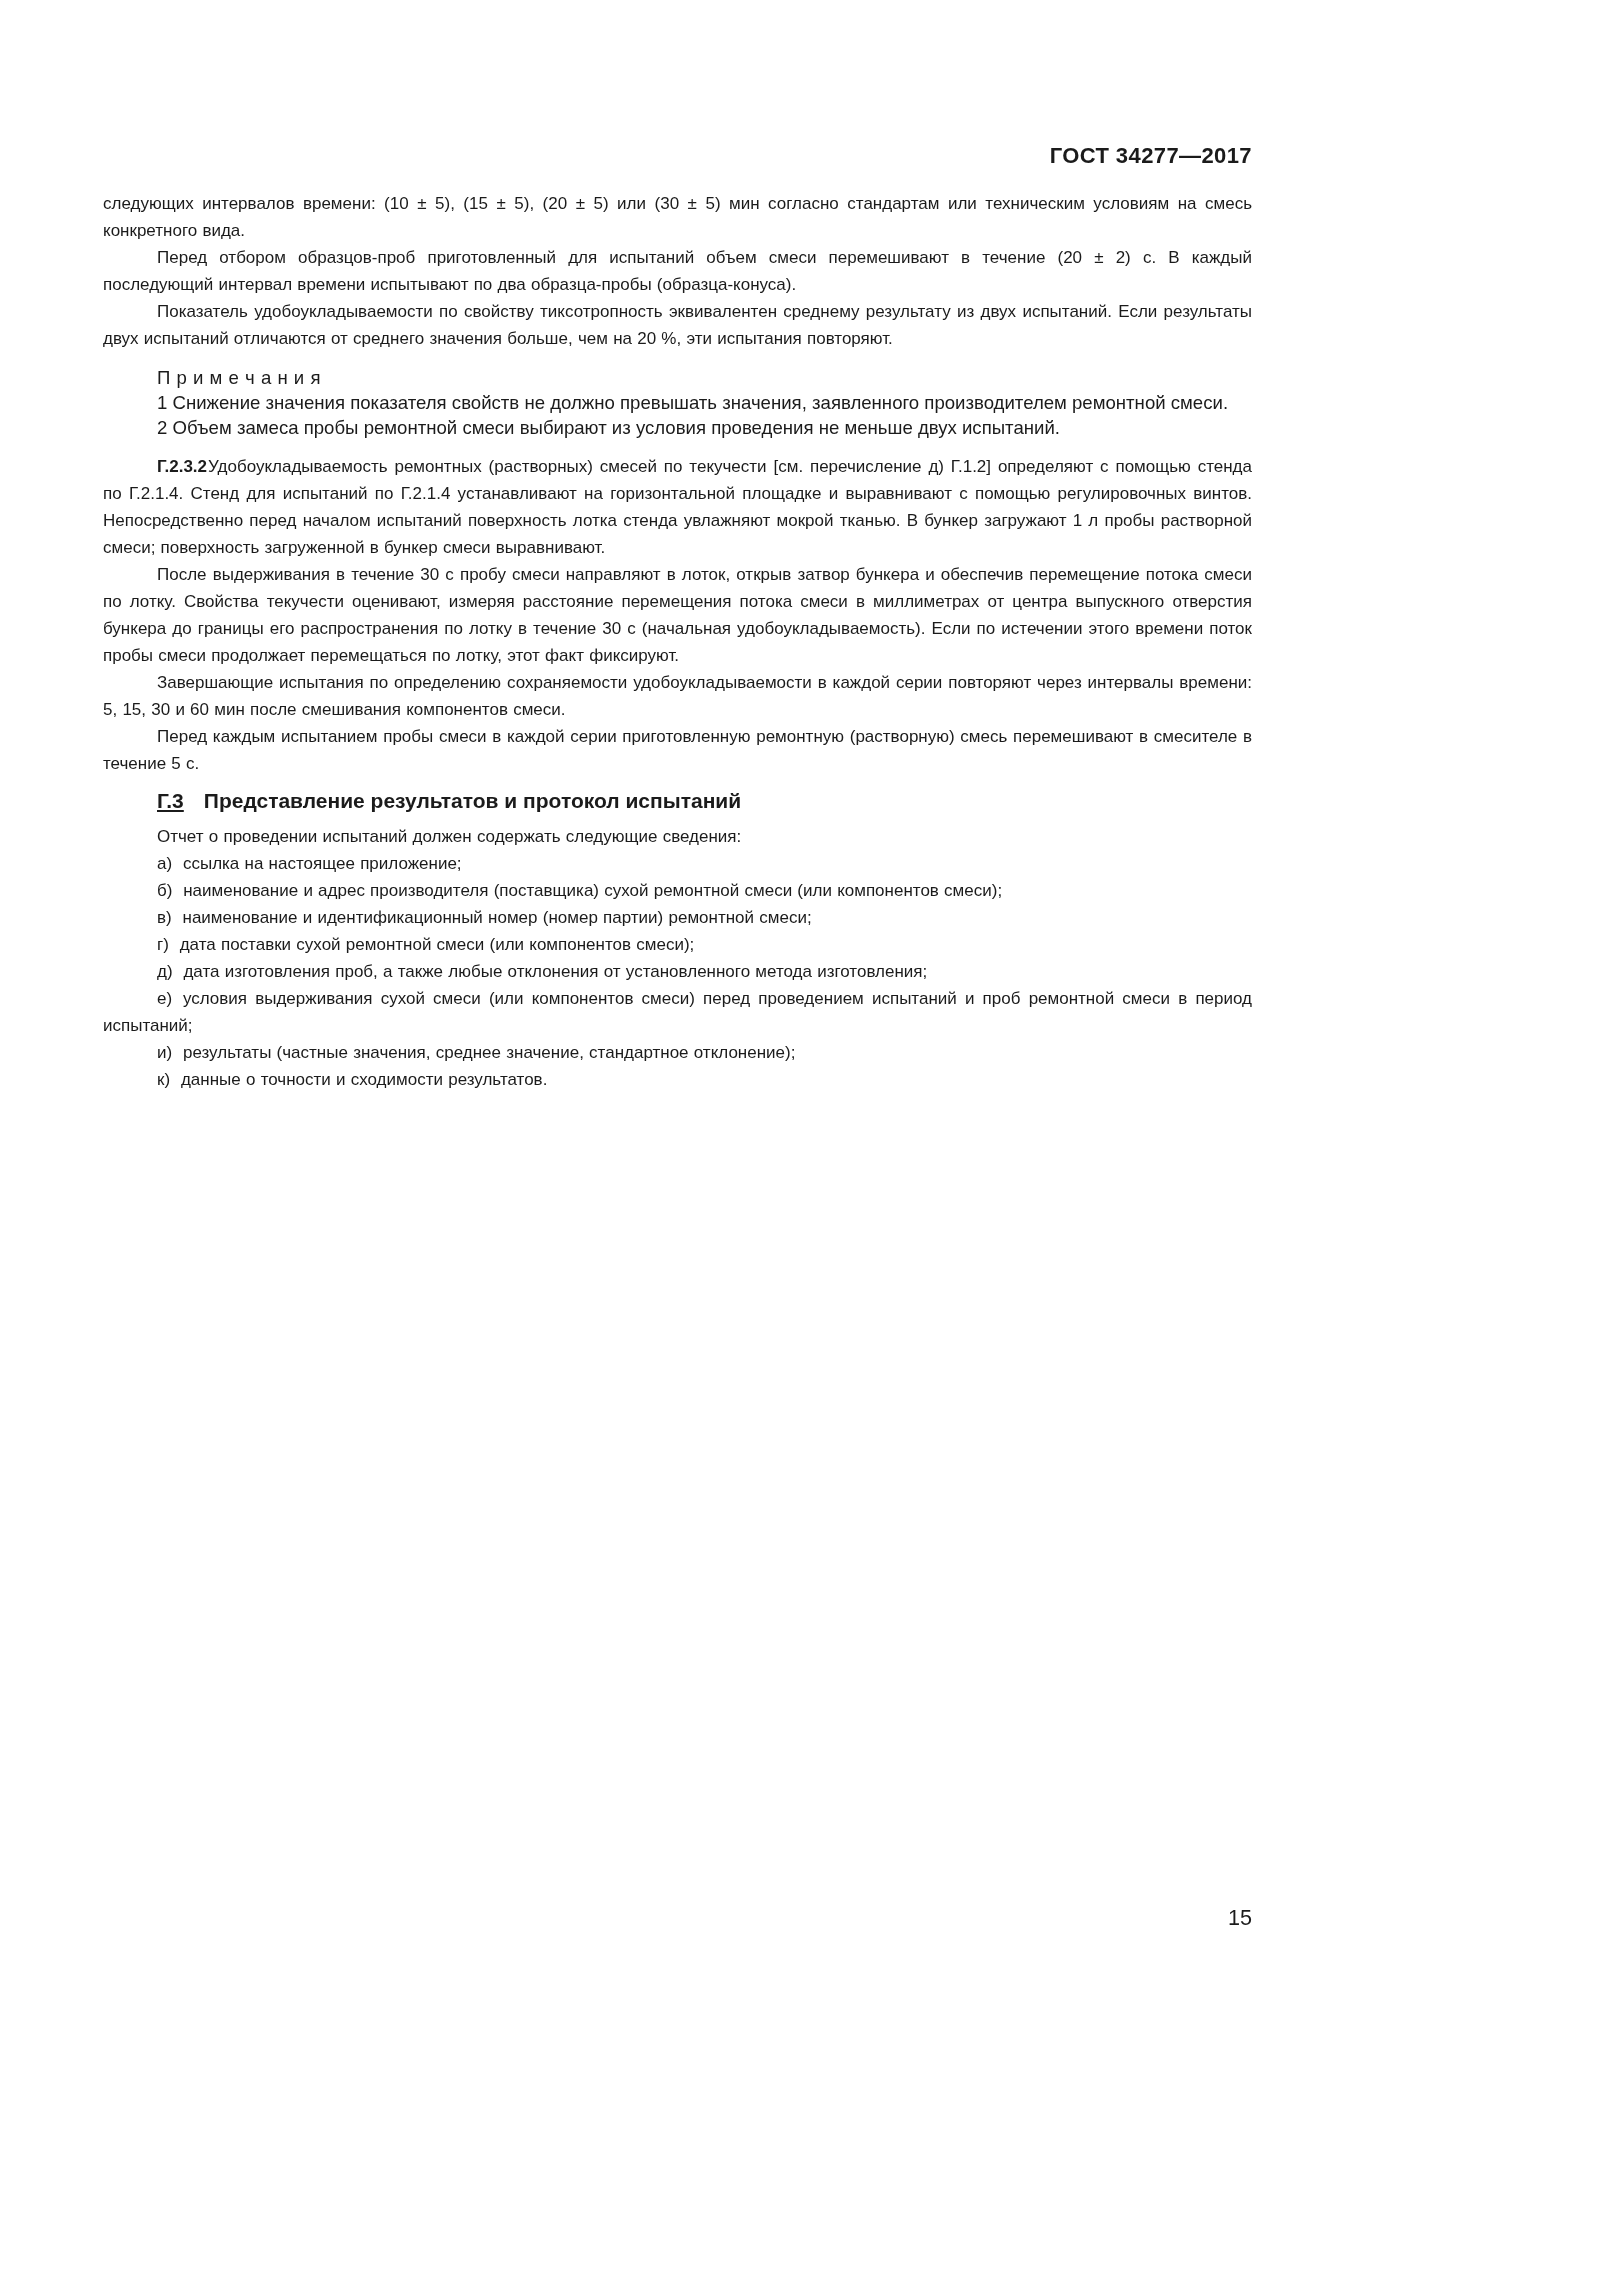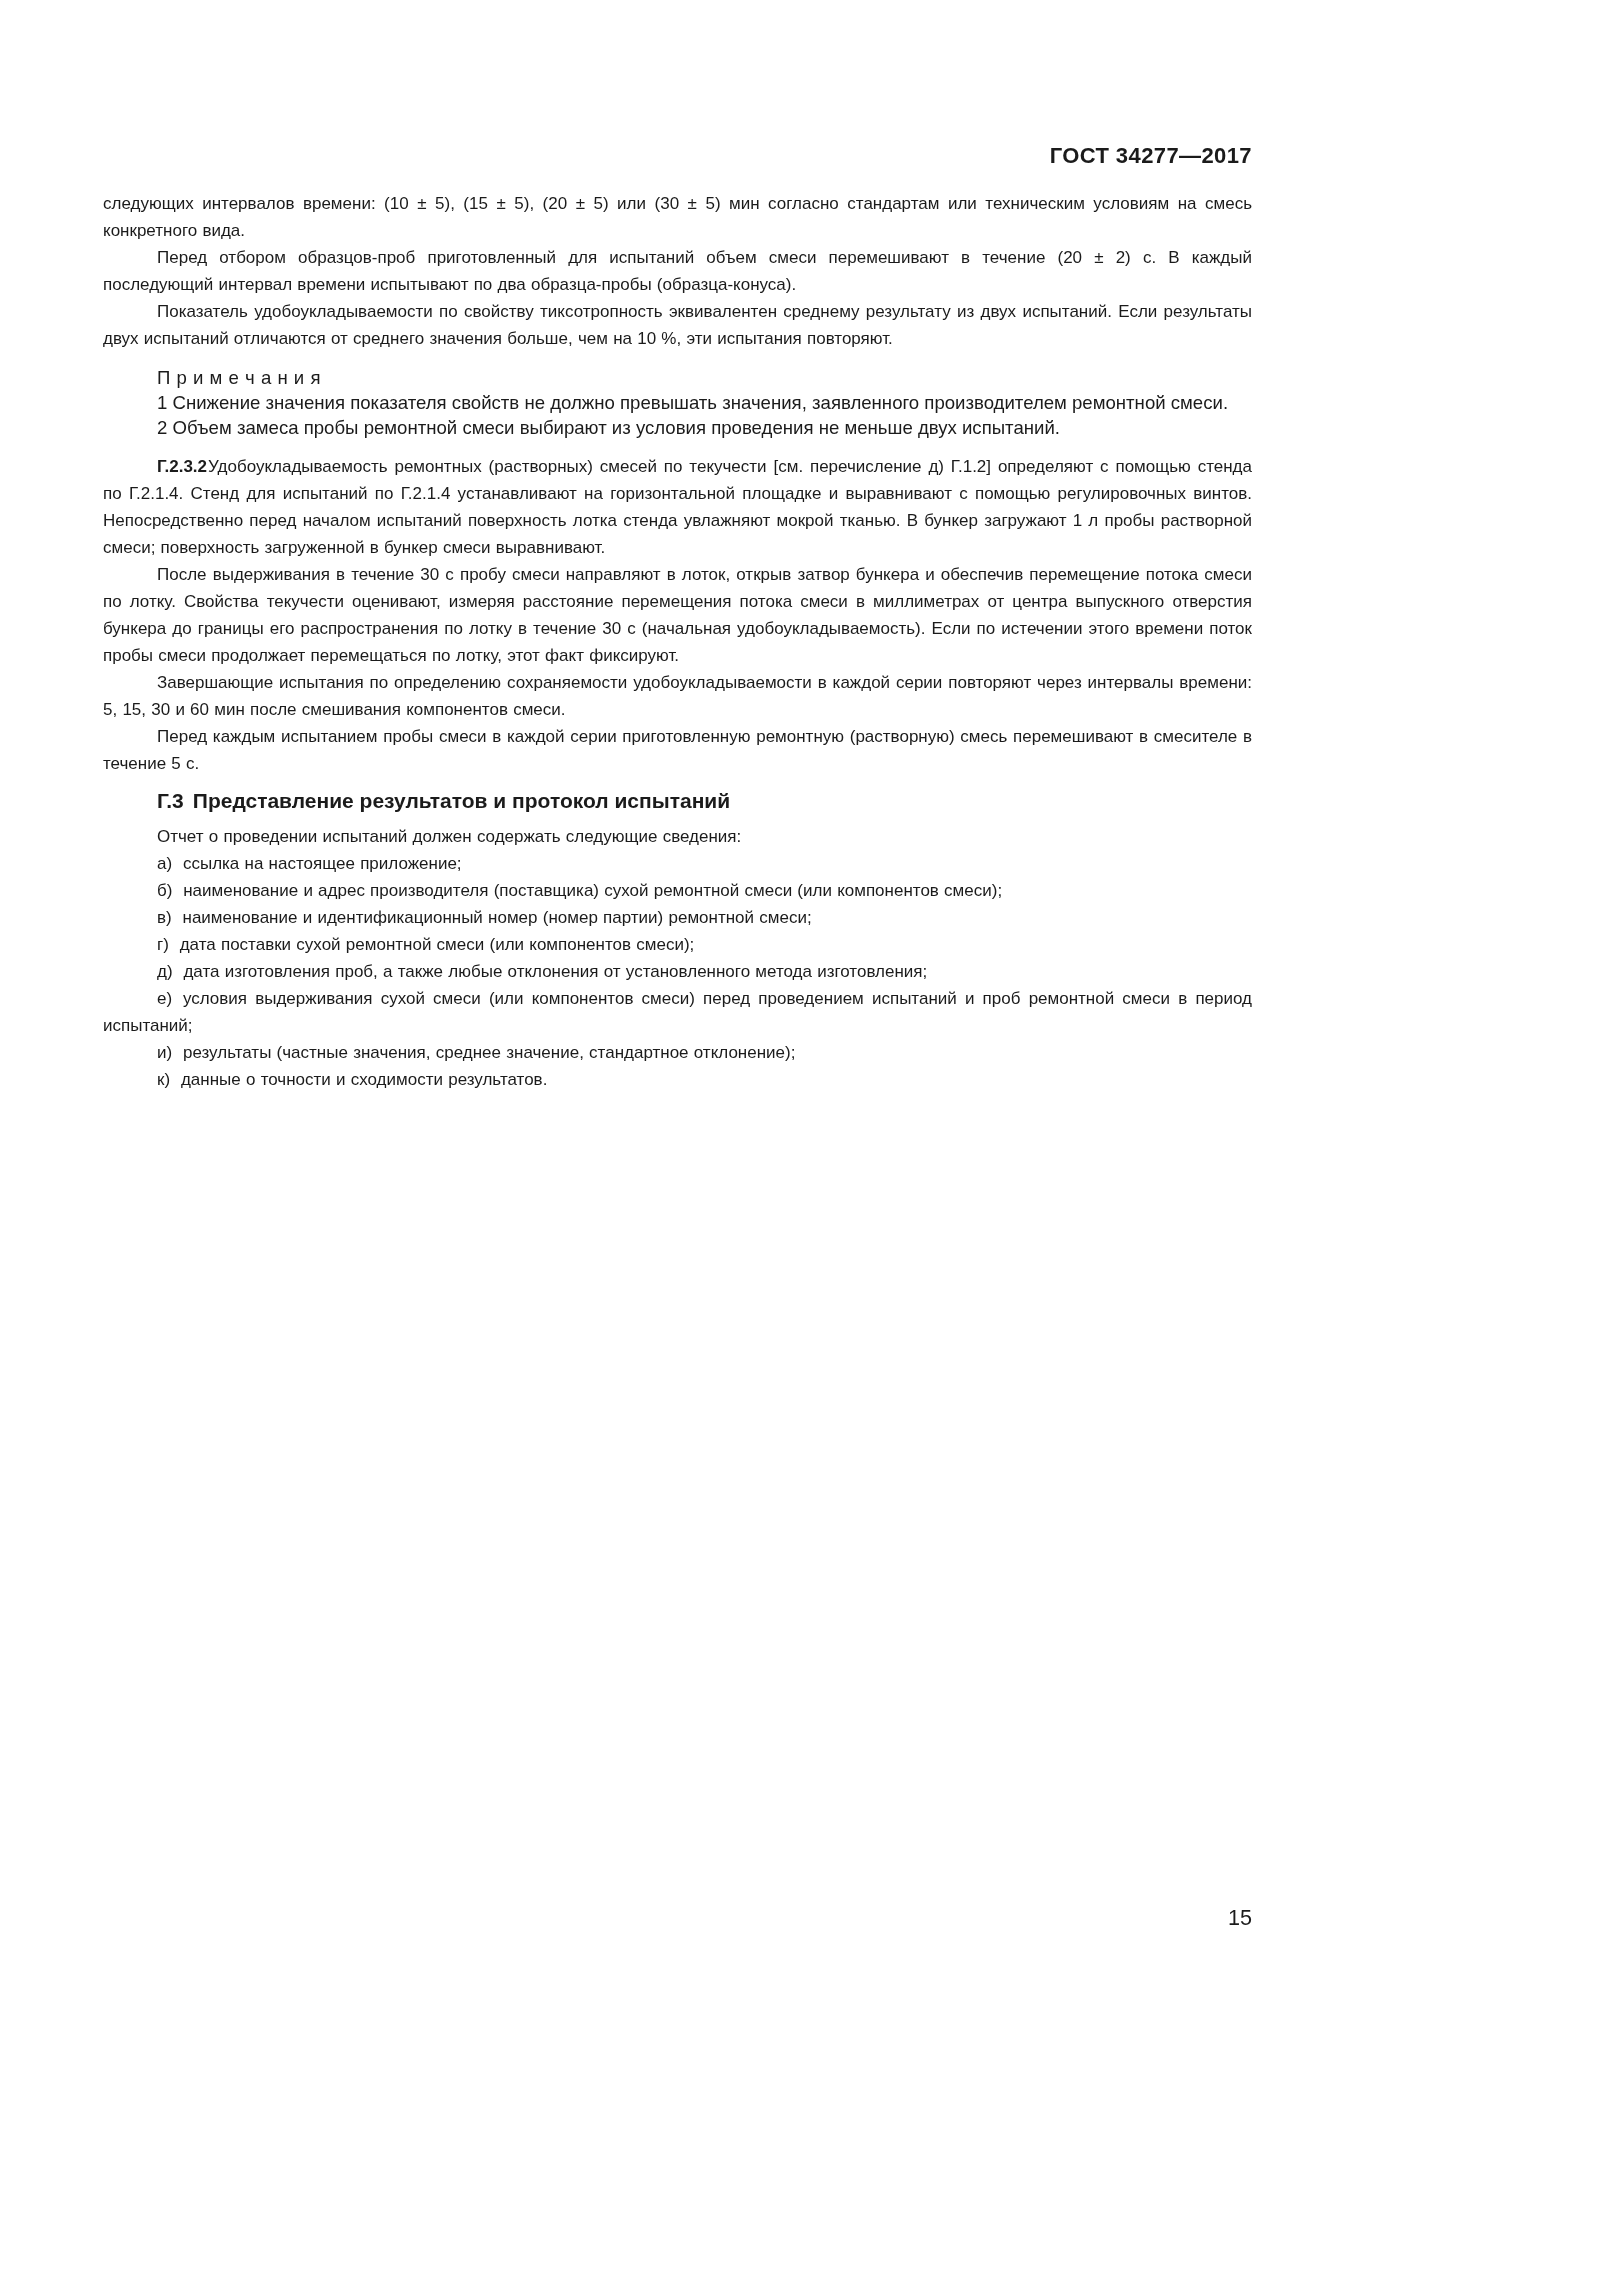--- a/index.html
+++ b/index.html
@@ -66,21 +66,22 @@
   }
   p.section-heading {
     margin: 9.8px 0 8.8px 0;
     font-size: 21px;
     line-height: 27.4px;
     font-weight: bold;
     text-indent: 54px;
     text-align: left;
   }
   .heading-num {
-    margin-right: 9px;
+    margin-right: 20px;
+    text-decoration: underline;
   }
   .li-marker {
     margin-right: 10.8px;
   }
   .page-number {
     position: absolute;
     top: 1905px;
     left: 103px;
     width: 1149px;
     text-align: right;
@@ -93,21 +94,21 @@
 <div class="page">
 
   <div class="running-header">ГОСТ 34277—2017</div>
 
   <main class="content">
 
     <p class="body no-indent">следующих интервалов времени: (10 ± 5), (15 ± 5), (20 ± 5) или (30 ± 5) мин согласно стандартам или техническим условиям на смесь конкретного вида.</p>
 
     <p class="body">Перед отбором образцов-проб приготовленный для испытаний объем смеси перемешивают в течение (20 ± 2) с. В каждый последующий интервал времени испытывают по два образца-пробы (образца-конуса).</p>
 
-    <p class="body">Показатель удобоукладываемости по свойству тиксотропность эквивалентен среднему результату из двух испытаний. Если результаты двух испытаний отличаются от среднего значения больше, чем на 10 %, эти испытания повторяют.</p>
+    <p class="body">Показатель удобоукладываемости по свойству тиксотропность эквивалентен среднему результату из двух испытаний. Если результаты двух испытаний отличаются от среднего значения больше, чем на 20 %, эти испытания повторяют.</p>
 
     <div class="notes">
       <p class="note note-heading">П р и м е ч а н и я</p>
       <p class="note">1 Снижение значения показателя свойств не должно превышать значения, заявленного производителем ремонтной смеси.</p>
       <p class="note">2 Объем замеса пробы ремонтной смеси выбирают из условия проведения не меньше двух испытаний.</p>
     </div>
 
     <p class="body">
       <b class="clause-num">Г.2.3.2</b><span>Удобоукладываемость ремонтных (растворных) смесей по текучести [см. перечисление д) Г.1.2] определяют с помощью стенда по Г.2.1.4. Стенд для испытаний по Г.2.1.4 устанавливают на горизонтальной площадке и выравнивают с помощью регулировочных винтов. Непосредственно перед началом испытаний поверхность лотка стенда увлажняют мокрой тканью. В бункер загружают 1 л пробы растворной смеси; поверхность загруженной в бункер смеси выравнивают.</span>
     </p>

